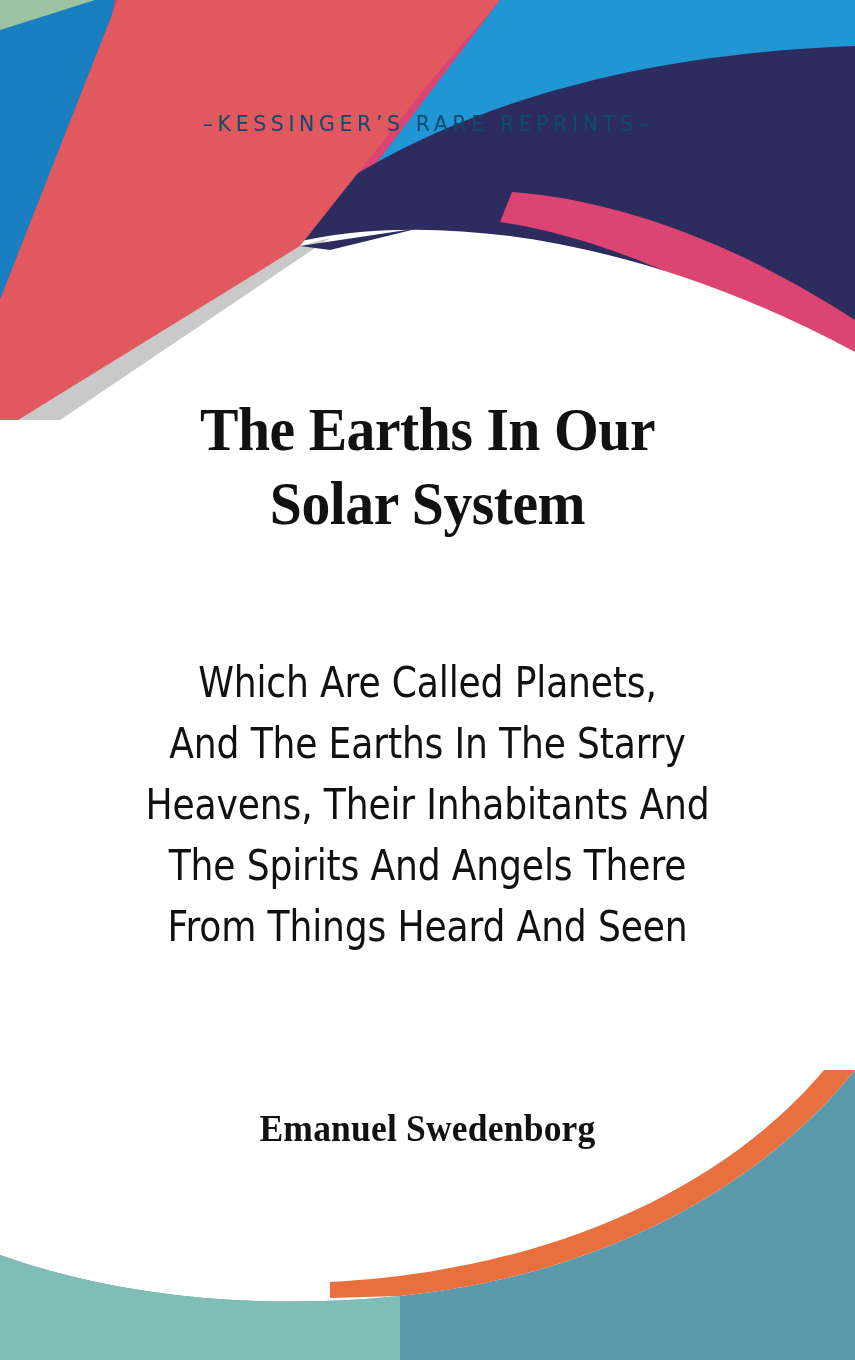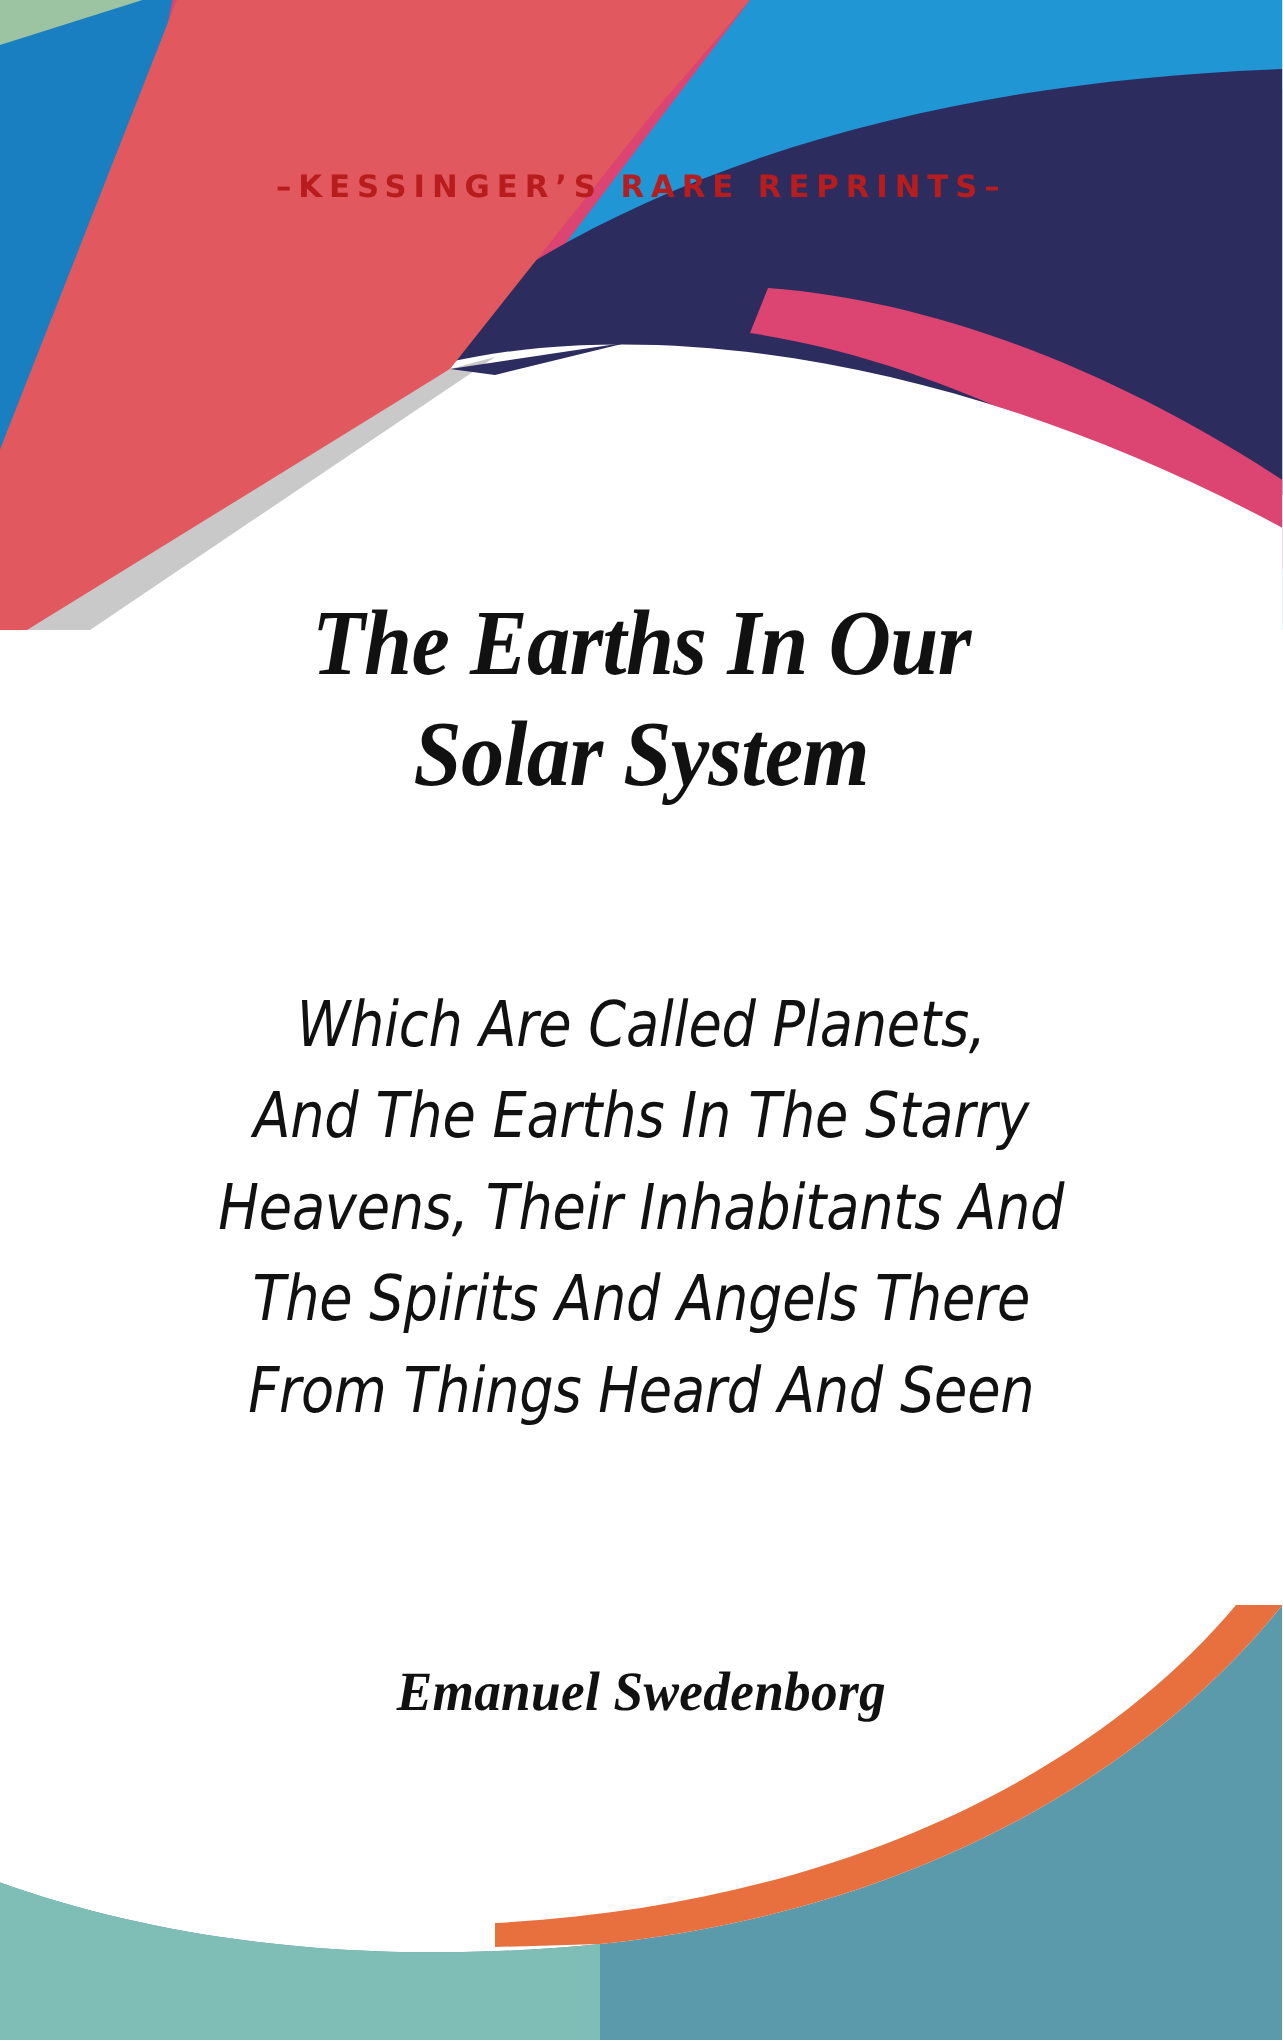--- a/index.html
+++ b/index.html
@@ -25,37 +25,36 @@
   }
   .art-top { top: 0; height: 420px; }
   .art-bottom { bottom: 0; height: 290px; }
 
   .banner-text {
     position: absolute;
     top: 112px;
     left: 0;
     width: 855px;
     text-align: center;
-    color: #b91c1c;
+    color: #0c4a6e;
     font-family: "DejaVu Sans", sans-serif;
-    font-weight: bold;
+    font-weight: normal;
     font-size: 20.5px;
     letter-spacing: 4.6px;
     white-space: nowrap;
     z-index: 5;
   }
 
   .content {
     position: absolute;
     top: 0;
     left: 0;
     width: 855px;
     height: 1180px;
     z-index: 4;
-    font-style: italic;
   }
 
   .title {
     position: absolute;
     top: 392px;
     left: 60px;
     width: 735px;
     text-align: center;
     font-family: "Liberation Serif", "DejaVu Serif", serif;
     font-weight: bold;

